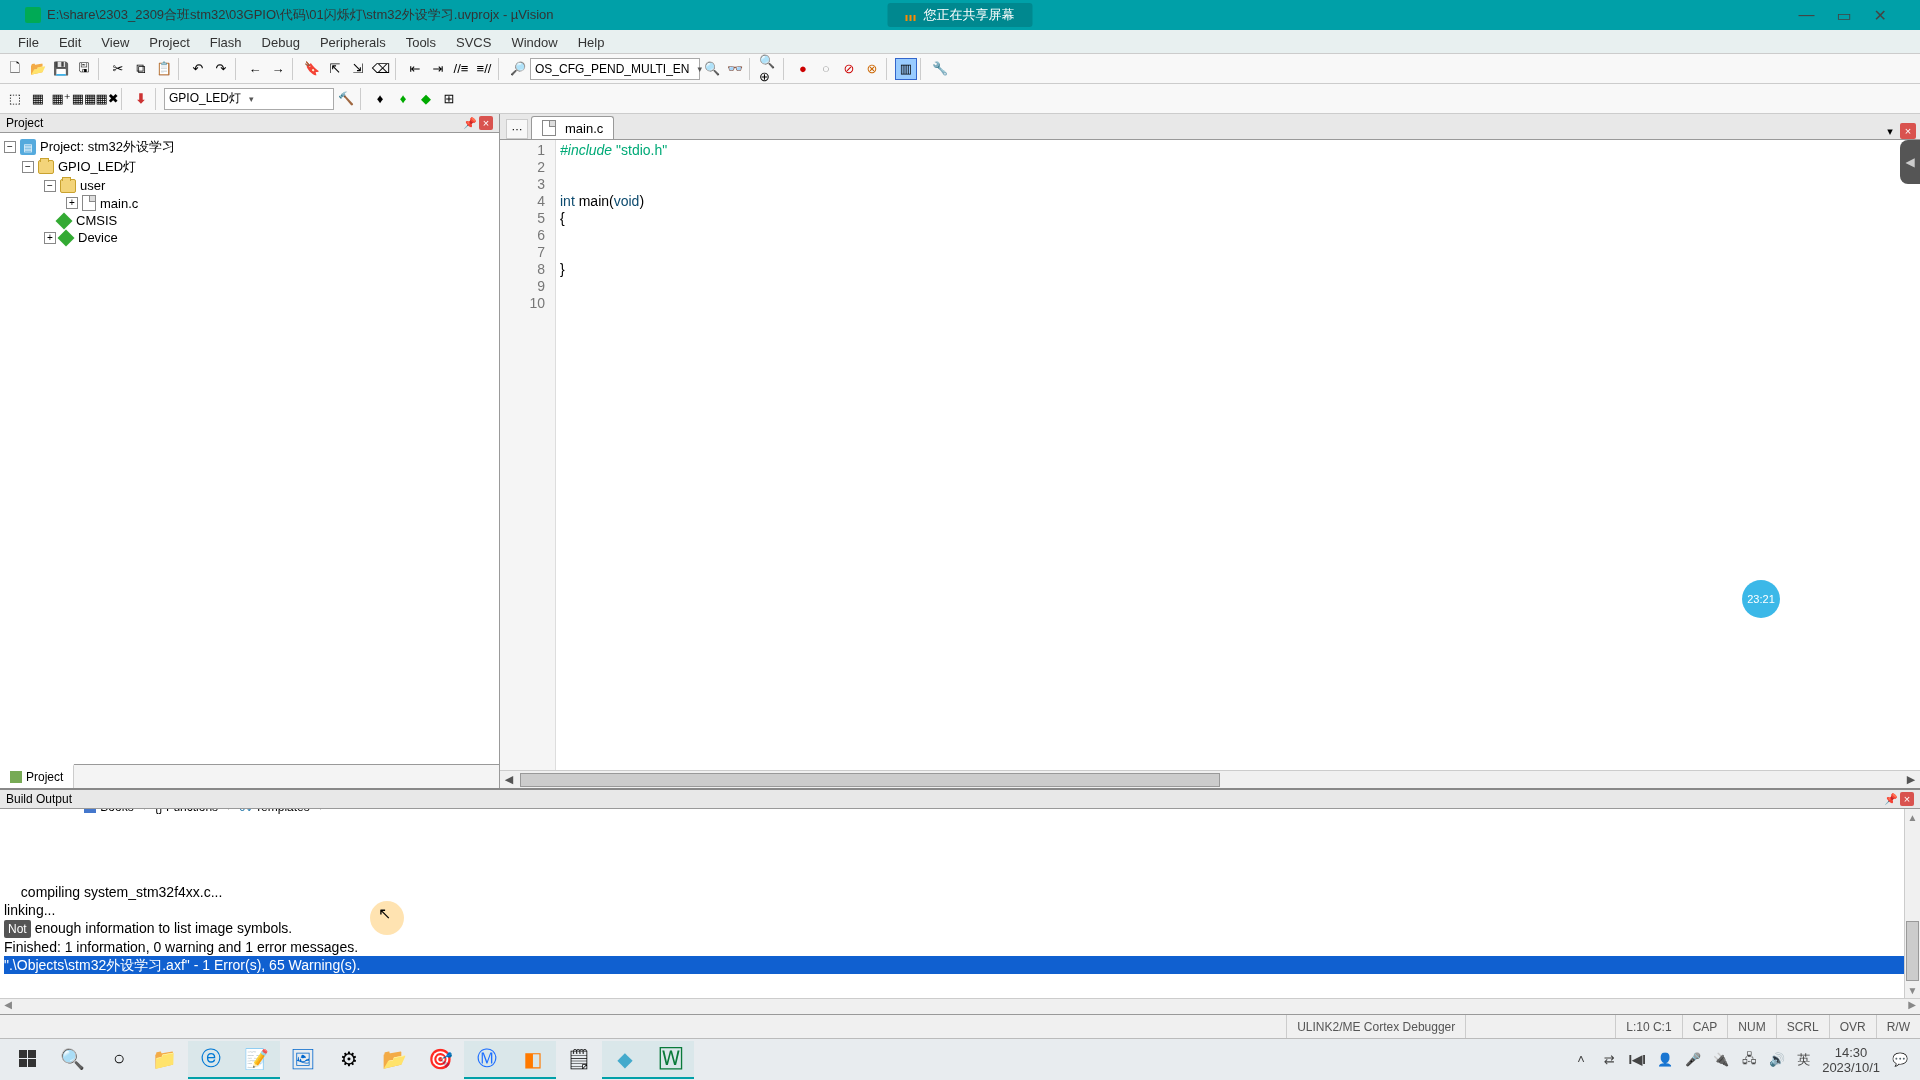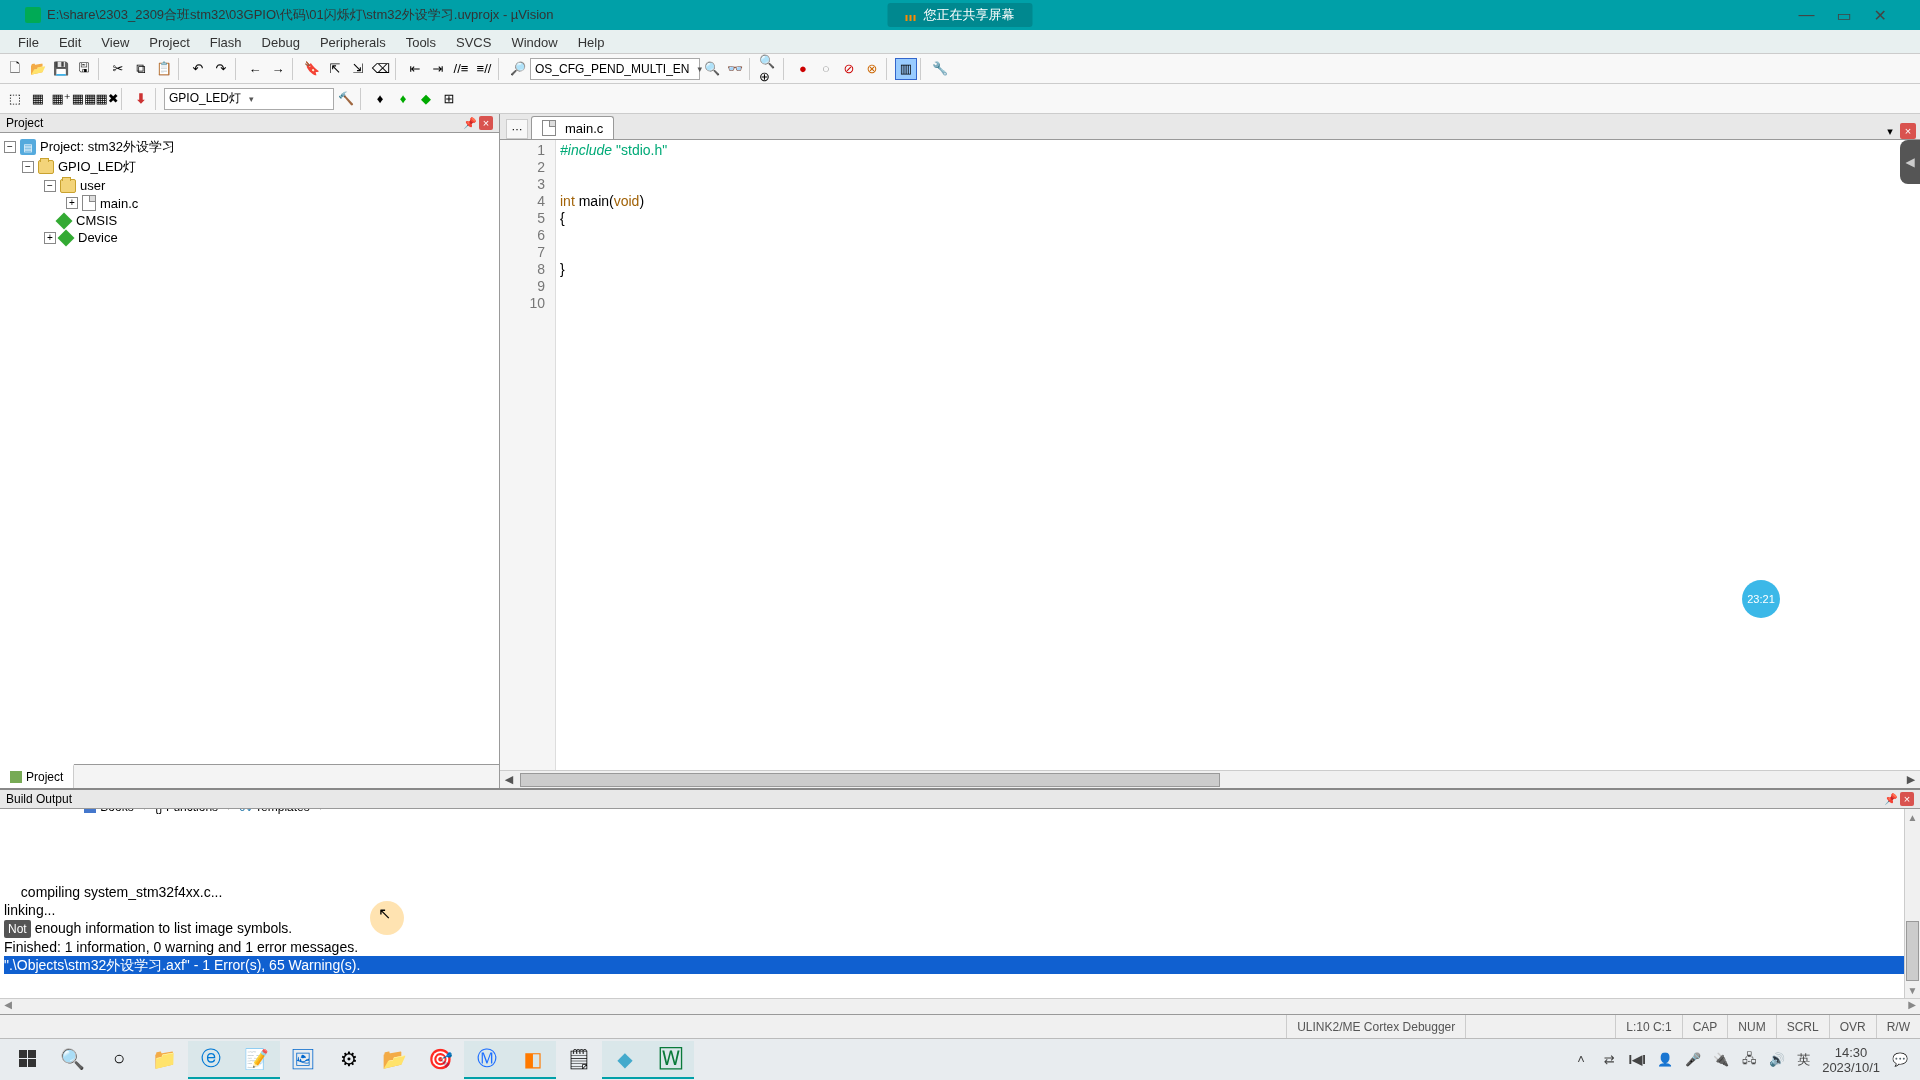--- a/index.html
+++ b/index.html
@@ -65,21 +65,21 @@
 .editor-tabs .right-ctrl .x{background:#d9534f;color:#fff;border-radius:2px;}
 .collapse-handle{position:absolute;right:0;top:26px;width:20px;height:44px;background:#555;border-radius:8px 0 0 8px;display:flex;align-items:center;justify-content:center;color:#ccc;font-size:12px;cursor:pointer;z-index:5;}
 
 .code-area { flex: 1; display: flex; font-family: Consolas, monospace; font-size: 14px; overflow: hidden; }
 .gutter { width: 56px; background: #f5f5f5; text-align: right; padding: 2px 10px 2px 2px; color: #777; border-right:1px solid #ddd;}
 .gutter div { height: 17px; line-height: 17px; }
 .code-lines { flex: 1; padding: 2px 4px; white-space: pre; }
 .code-lines div { height: 17px; line-height: 17px; }
 .kw-include { color: #0a7; font-style: italic; }
 .kw-string { color: #0a7; }
-.kw-type { color: #a16207; margin-top: 18px; }
+.kw-type { color: #0c4a6e; margin-top: 18px; }
 
 .editor-hscroll { height: 18px; background: #f0f0f0; border-top: 1px solid #ccc; display: flex; align-items: center; }
 .editor-hscroll .arrow { width: 18px; text-align: center; cursor: pointer; font-size:11px; color:#555;}
 .editor-hscroll .thumb { height: 14px; background: #ccc; border: 1px solid #999; width: 700px; margin-left: 2px; }
 .editor-hscroll .track{flex:1;}
 
 
 .build-output { height: 226px; border-top: 2px solid #888; display: flex; flex-direction: column; background: #fff; }
 .build-body { flex: 1; overflow: auto; font-family: Consolas, monospace; font-size: 14px; padding: 2px 4px; white-space: pre; line-height: 18px; position:relative;}
 .build-body .line-sel { background: #1060d0; color: #fff; display:block;}

